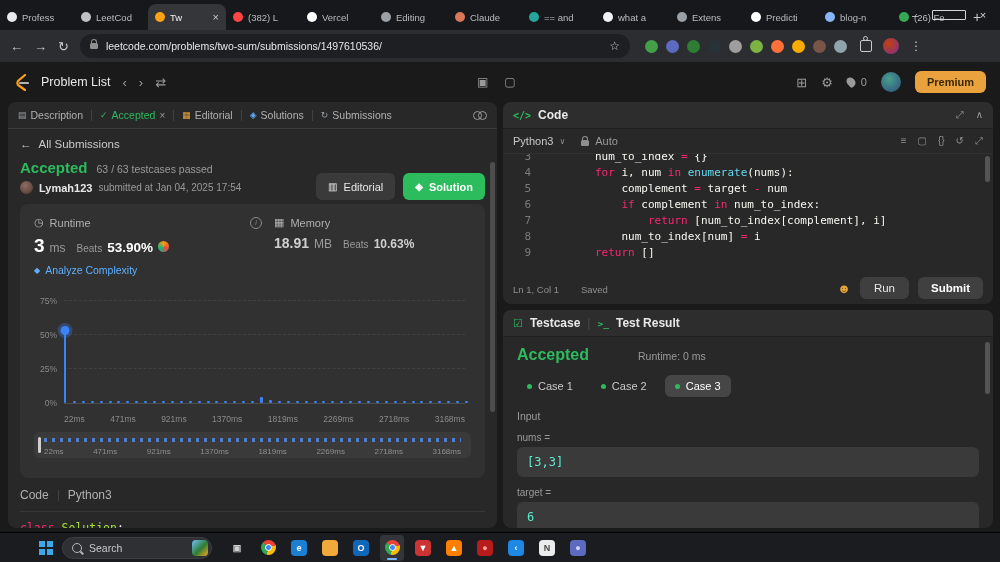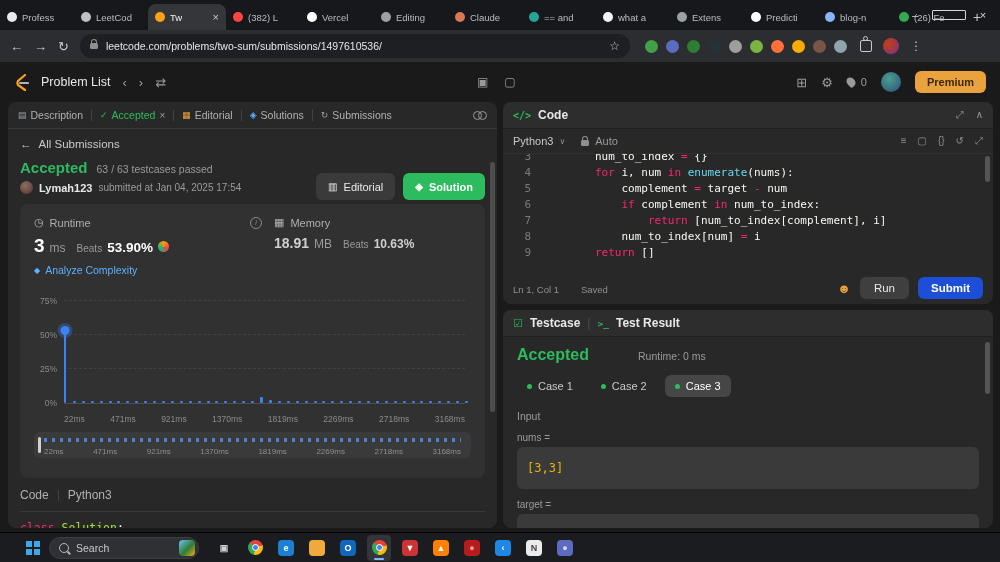--- a/index.html
+++ b/index.html
@@ -141,45 +141,45 @@
   .cp-code{position:relative;height:112px;overflow:hidden;padding-top:2px;
            font-family:"DejaVu Sans Mono",monospace;font-size:11px;line-height:16px;}
   .codeline{display:flex;}
   .ln{width:28px;text-align:right;padding-right:11px;color:#7a7a7a;flex:0 0 auto;}
   .ct{white-space:pre;}
   .c-k{color:#f92672;} .c-b{color:#66d9ef;} .c-p{color:#f8f8f2;} .c-c{color:#a6e22e;}
   .cp-status{position:absolute;bottom:9px;left:10px;display:flex;gap:22px;font-size:9.5px;color:#8f8f8f;}
   .cp-actions{position:absolute;bottom:5px;right:10px;display:flex;align-items:center;gap:9px;}
   .assist{color:#e8a33d;font-size:13px;}
   .run-btn{background:#3f3f3f;color:#e8e8e8;font-size:11.5px;border-radius:6px;padding:5px 14px;}
-  .submit-btn{background:#1d4ed8;color:#fff;font-size:11.5px;font-weight:600;border-radius:6px;padding:5px 13px;}
+  .submit-btn{background:#404040;color:#fff;font-size:11.5px;font-weight:600;border-radius:6px;padding:5px 13px;}
   .ed-scroll{position:absolute;right:3px;top:54px;width:5px;height:26px;background:#555;border-radius:3px;}
 
   
   .tcicon{color:#2cbb5d;font-size:11px;font-weight:normal;}
   .trtag{color:#2cbb5d;font-size:9.5px;font-weight:bold;font-family:"DejaVu Sans Mono",monospace;}
   .hdr-div{color:#4a4a4a;font-weight:normal;}
   .rp-body{padding:9px 14px;position:relative;}
   .res-row{display:flex;align-items:baseline;gap:11px;}
   .res-accepted{color:#2cbb5d;font-size:16px;font-weight:600;}
   .res-runtime{color:#9a9a9a;font-size:10.5px;padding-left:38px;}
   .cases{margin-top:11px;display:flex;gap:8px;}
   .case{height:22px;display:flex;align-items:center;gap:6px;padding:0 10px;border-radius:6px;
         font-size:11px;color:#c9c9c9;}
   .case.active{background:#464646;color:#fff;}
   .cdot{width:5px;height:5px;border-radius:50%;background:#2cbb5d;}
   .input-label{margin-top:13px;font-size:10.5px;color:#9a9a9a;}
   .field-label{margin-top:10px;margin-bottom:4px;font-size:10px;color:#9a9a9a;}
-  .field-box{background:#3a3a3a;border-radius:6px;padding:14px 10px;margin-right:0;
-             font-family:"DejaVu Sans Mono",monospace;font-size:12px;color:#eab308;}
+  .field-box{background:#3a3a3a;border-radius:6px;padding:8px 10px;margin-right:0;
+             font-family:"DejaVu Sans Mono",monospace;font-size:12px;color:#5eead4;}
   .rp-scroll{position:absolute;right:3px;top:32px;width:5px;height:52px;background:#555;border-radius:3px;}
 
   
   .taskbar{position:absolute;left:0;bottom:0;width:100%;height:30px;background:#1b1c1f;border-top:1px solid #000;
-           display:flex;align-items:center;padding:0 10px;gap:9px;box-sizing:border-box;}
+           display:flex;align-items:center;padding:0 23px;gap:9px;box-sizing:border-box;}
   .winlogo{width:14px;height:14px;margin-left:16px;
      background:linear-gradient(#1b1c1f,#1b1c1f) 50% 0/2px 100% no-repeat,
                 linear-gradient(#1b1c1f,#1b1c1f) 0 50%/100% 2px no-repeat,#3ca8e8;}
   .searchpill{width:150px;height:22px;background:#2f3033;border:1px solid #3d3e42;border-radius:12px;
               display:flex;align-items:center;gap:7px;padding:0 3px 0 9px;box-sizing:border-box;}
   .mag{width:8px;height:8px;border:1.5px solid #b8b8b8;border-radius:50%;position:relative;flex:0 0 auto;}
   .mag::after{content:"";position:absolute;width:4px;height:1.5px;background:#b8b8b8;
               transform:rotate(45deg);bottom:-2px;right:-3px;}
   .searchtxt{flex:1;font-size:10.5px;color:#c9c9c9;}
   .search-img{width:16px;height:16px;border-radius:4px;background:linear-gradient(135deg,#6fc3ff,#2e7d32 55%,#f9a825);}

